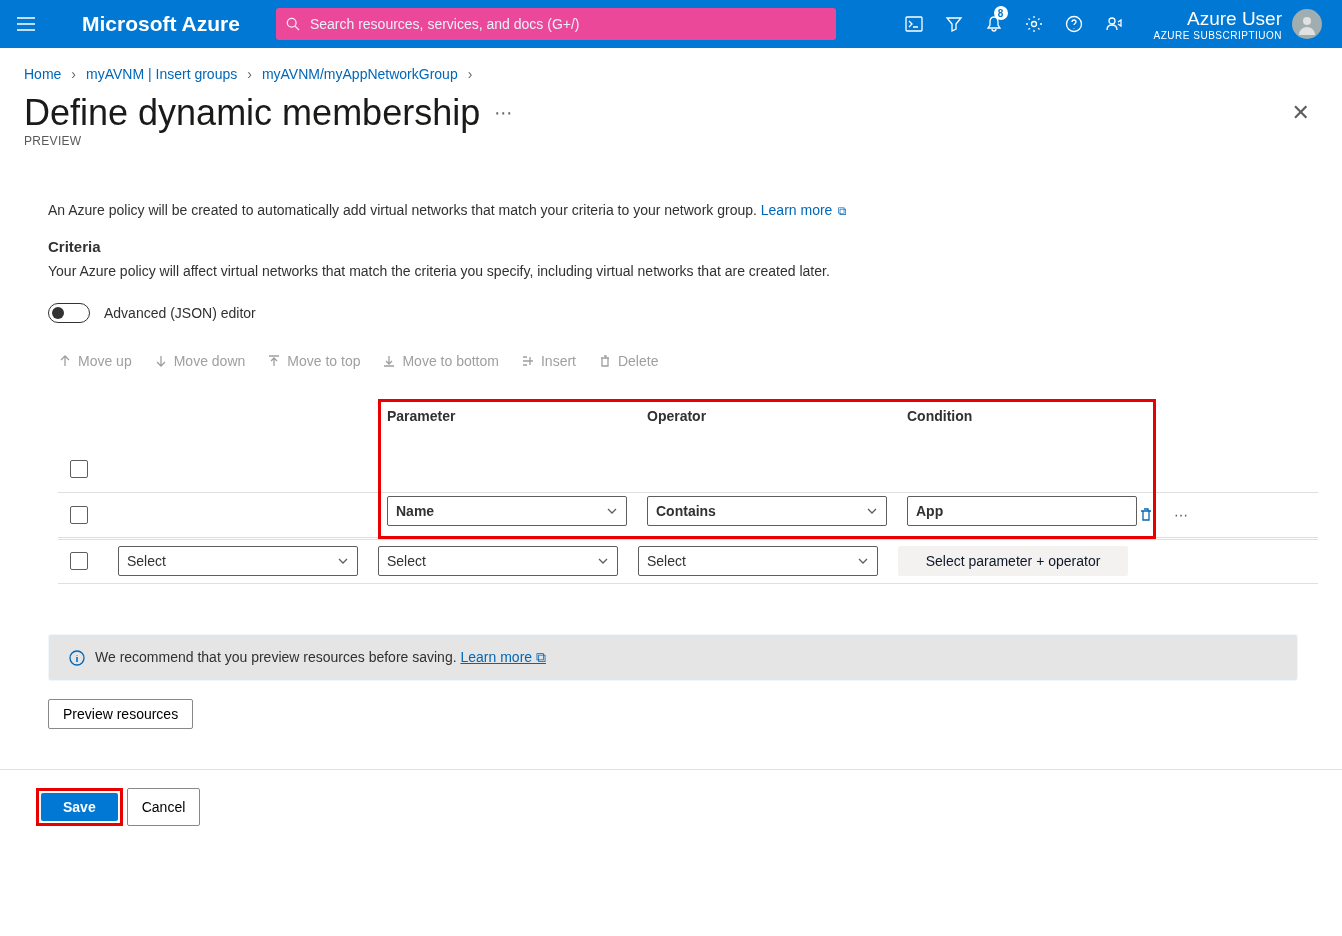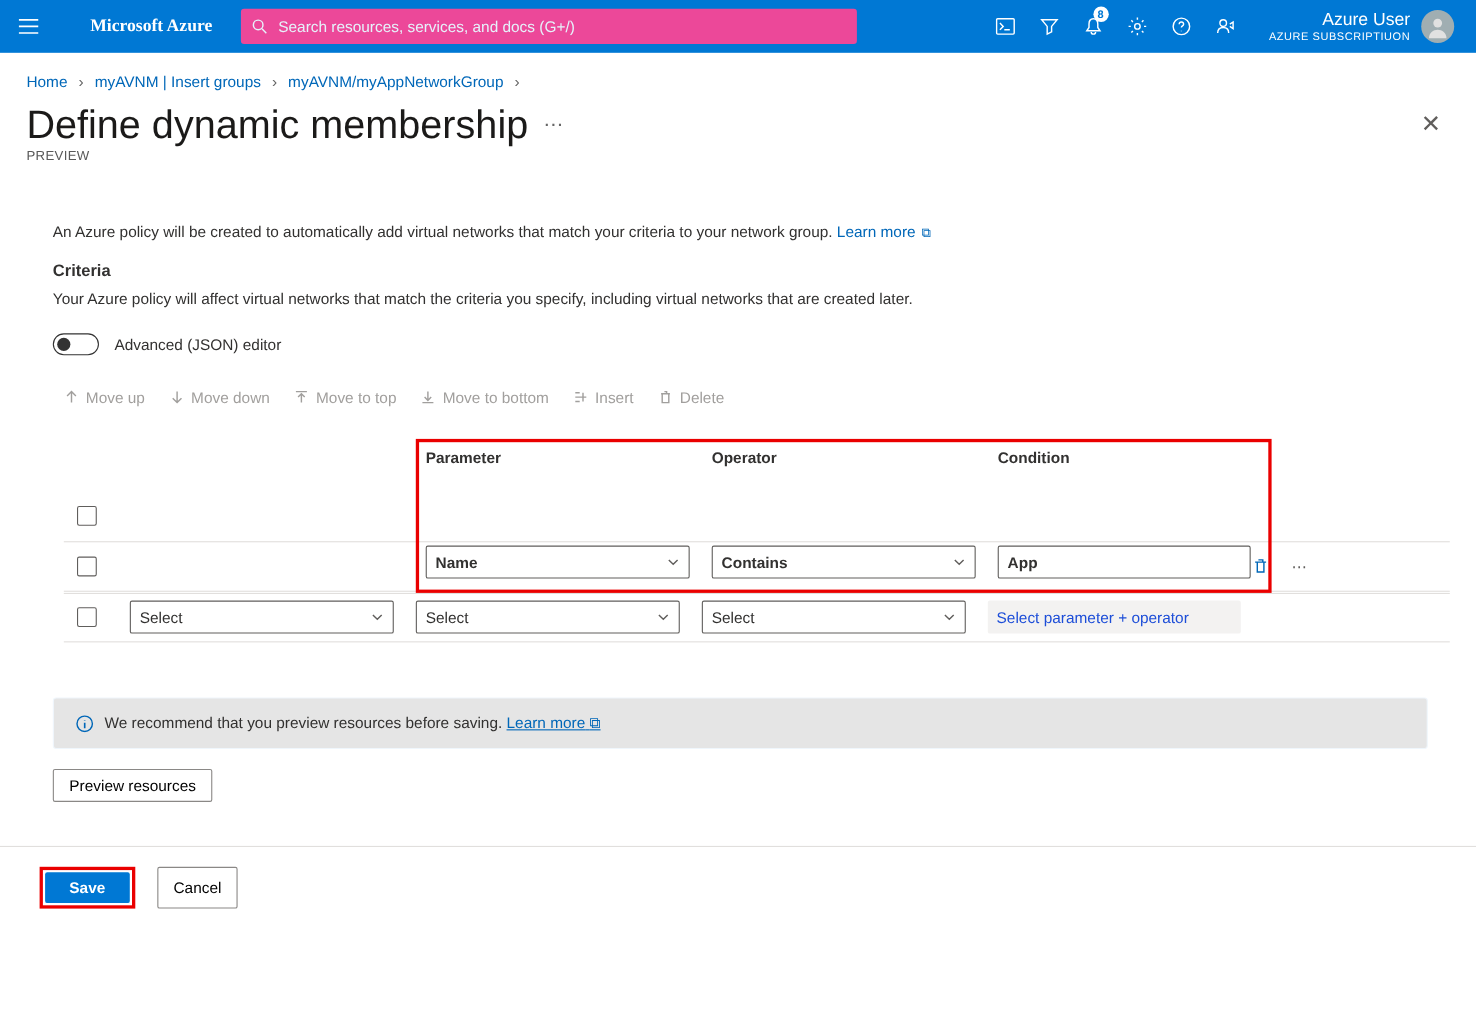--- a/index.html
+++ b/index.html
@@ -21,25 +21,24 @@
   .hamburger-icon {
     width: 32px;
     height: 32px;
     display: flex;
     align-items: center;
     justify-content: center;
     cursor: pointer;
   }
   .brand {
     font-weight: 600;
-    font-size: 16px;
+    font-size: 21px;
     margin-left: 40px;
-    margin-right: 26px;
+    margin-right: 36px;
     white-space: nowrap;
-    font-family: Liberation Serif, serif;
   }
   .search-container {
     flex: 0 0 560px;
     height: 32px;
     background: #ec4899;
     border-radius: 3px;
     display: flex;
     align-items: center;
     padding: 0 10px;
     color: #e6f2fb;
@@ -88,21 +87,21 @@
   .user-block {
     display: flex;
     align-items: center;
     margin-left: 10px;
     padding: 0 10px;
   }
   .user-text {
     text-align: right;
     margin-right: 10px;
   }
-  .user-name { font-size: 16px; }
+  .user-name { font-size: 19px; }
   .user-sub { font-size: 10px; letter-spacing: .5px; }
   .avatar {
     width: 30px; height: 30px; border-radius: 50%;
     background: #a0aeb2;
     display: flex; align-items: center; justify-content: center;
   }
 
   .breadcrumb {
     display: flex;
     align-items: center;
@@ -251,22 +250,23 @@
     justify-content: space-between;
     background:#fff;
     font-size:14px;
   }
   .input-box { cursor: text; justify-content: flex-start; }
   .chev {
     color: #605e5c;
   }
   .disabled-input {
     background: #f3f2f1;
-    color: #1d4ed8;
+    color: #0f172a;
     border: none;
+    justify-content: center;
   }
 
   .highlight-red {
     border: 3px solid #ea0000;
     padding: 2px;
   }
 
   .info-banner {
     margin-top: 50px;
     background: #e5e5e5;
@@ -295,21 +295,21 @@
     border-radius: 2px;
     cursor: pointer;
     font-size: 14px;
   }
 
   .footer {
     border-top: 1px solid #e1dfdd;
     margin-top: 40px;
     padding: 18px 24px 14px 36px;
     display: flex;
-    gap: 20px;
+    gap: 4px;
   }
   .btn-primary {
     background: #0078d4;
     color: #fff;
     border: none;
     padding: 6px 22px;
     border-radius: 2px;
     font-weight: 600;
     cursor: pointer;
     font-size: 14px;

